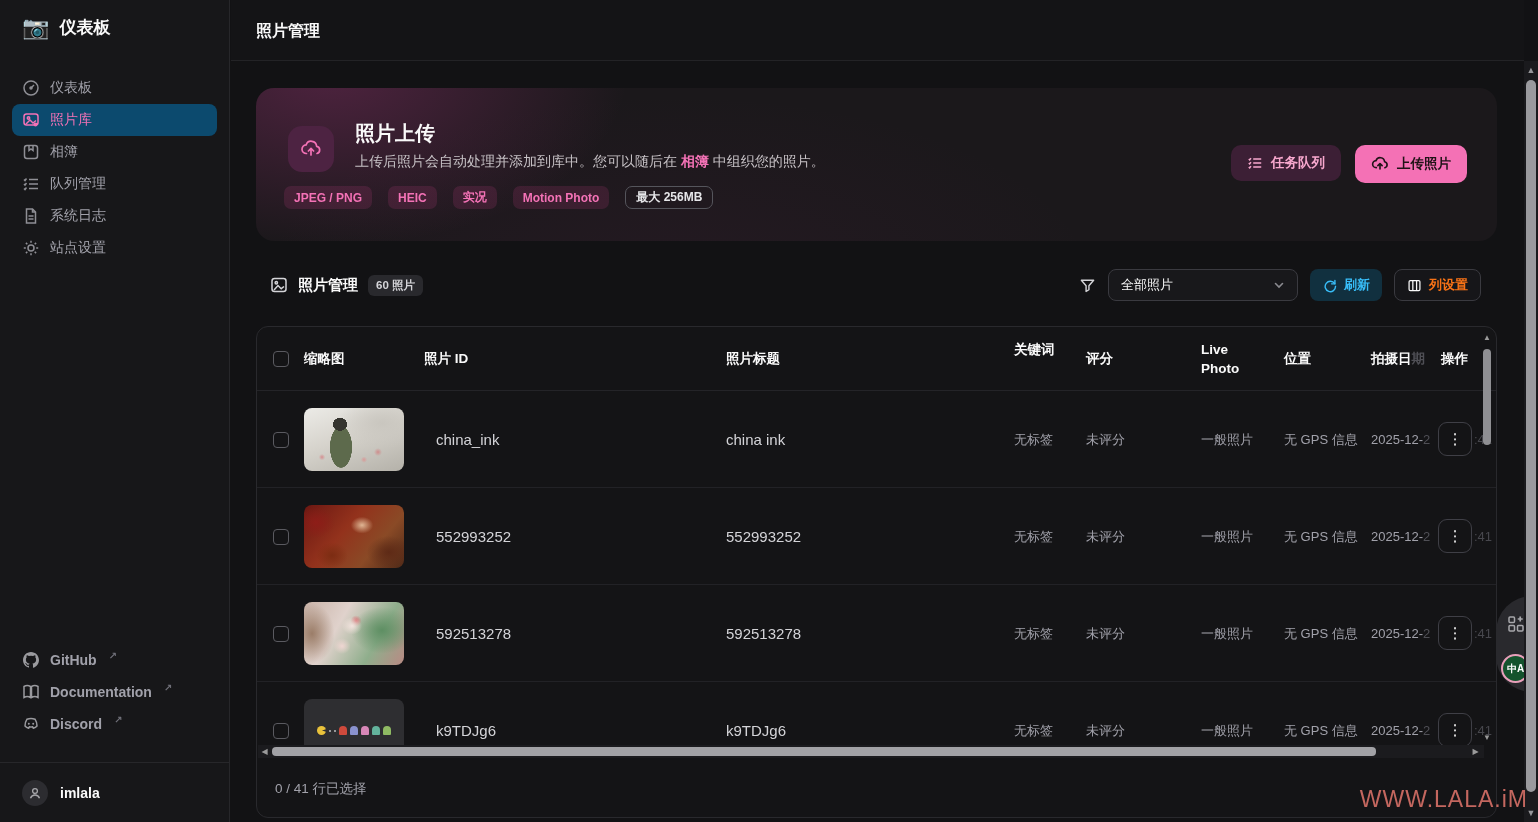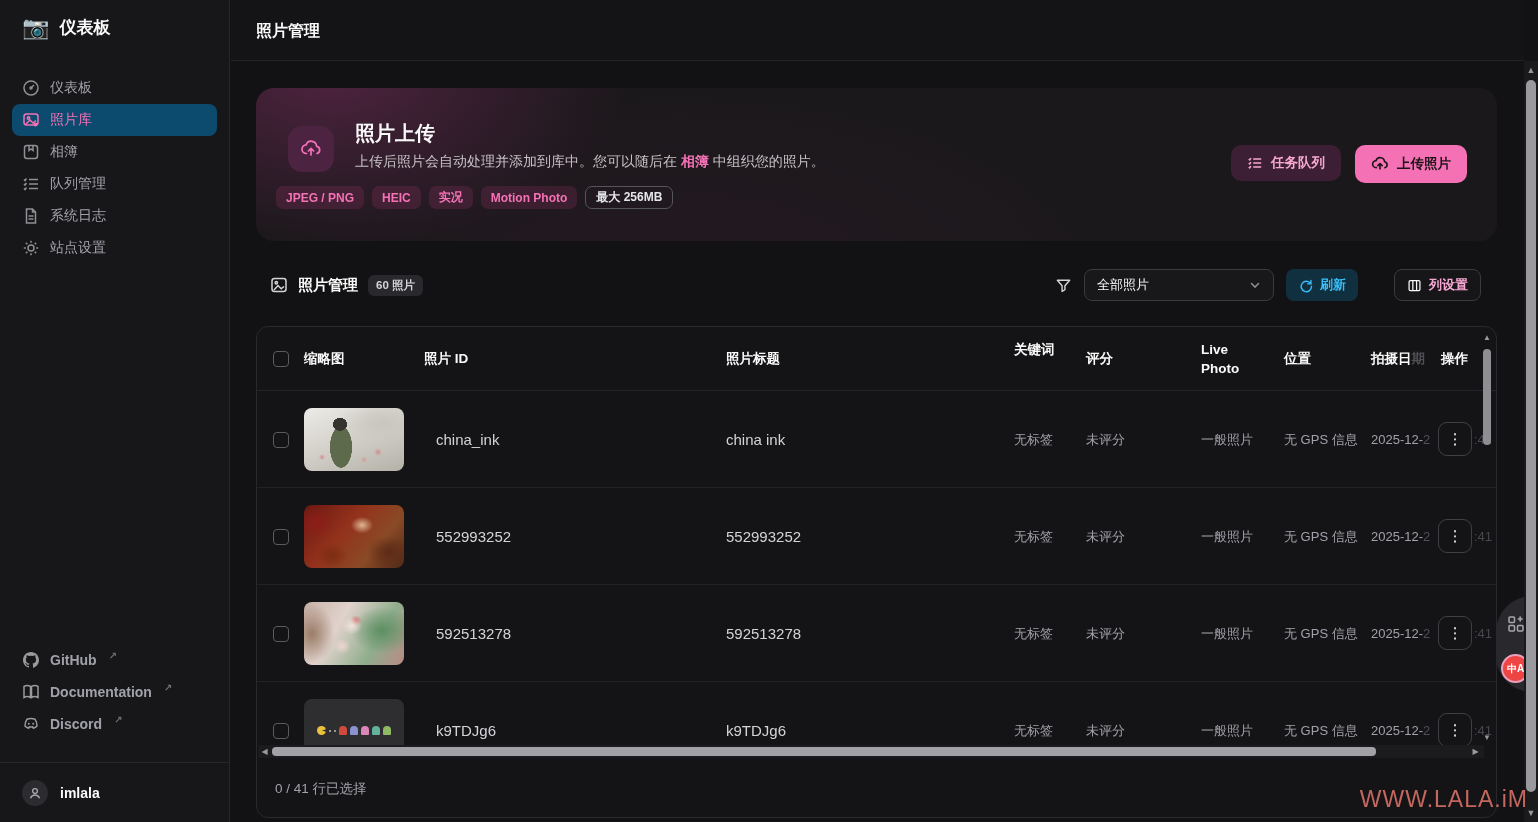--- a/index.html
+++ b/index.html
@@ -37,21 +37,21 @@
   #banner { position:absolute; left:256px; top:88px; width:1241px; height:153px; border-radius:18px;
     background:
       radial-gradient(480px 280px at 6% -10%, rgba(196,60,146,.30), transparent 62%),
       radial-gradient(700px 320px at 34% 130%, rgba(120,40,96,.10), transparent 60%),
       #1b181b; }
   .banner-icon { position:absolute; left:32px; top:38px; width:46px; height:46px; border-radius:14px;
     background:#4d2342; display:flex; align-items:center; justify-content:center; }
   .banner-title { position:absolute; left:99px; top:32px; font-size:20px; font-weight:bold; color:#fafafa; }
   .banner-desc { position:absolute; left:99px; top:65px; font-size:14px; color:#c6c1c5; }
   .banner-desc .pink-link { color:#f472b6; font-weight:bold; }
-  .tag-row { position:absolute; left:20px; top:98px; display:flex; gap:8px; align-items:center; }
+  .tag-row { position:absolute; left:28px; top:98px; display:flex; gap:16px; align-items:center; }
   .tag { height:23px; padding:0 10px; display:flex; align-items:center; border-radius:7px;
     background:rgba(236,72,153,.14); color:#f472b6; font-size:12px; font-weight:bold; }
   .tag.outline { background:transparent; border:1px solid #55555c; color:#e6e6e9; }
   .banner-actions { position:absolute; right:30px; top:57px; display:flex; gap:14px; }
   .btn-queue { height:36px; padding:0 16px; display:flex; align-items:center; gap:8px; border-radius:10px;
     background:#3c1f35; color:#f8a8ce; font-size:13.5px; font-weight:bold; border:none; }
   .btn-upload { height:38px; padding:0 16px; display:flex; align-items:center; gap:8px; border-radius:10px;
     background:#f471b5; color:#201317; font-size:13.5px; font-weight:bold; border:none; }
 
   
@@ -60,21 +60,21 @@
   .tb-title { font-size:15px; font-weight:bold; color:#fafafa; }
   .count-badge { height:21px; padding:0 8px; display:flex; align-items:center; border-radius:6px;
     background:#29292d; color:#d4d4d8; font-size:11.5px; font-weight:bold; }
   .tb-right { position:absolute; right:16px; top:0; height:46px; display:flex; align-items:center; gap:12px; }
   .select { width:190px; height:32px; border-radius:8px; border:1px solid #3a3a40; background:#18181b;
     display:flex; align-items:center; justify-content:space-between; padding:0 12px; }
   .select-value { font-size:13px; color:#fafafa; }
   .btn-refresh { height:32px; padding:0 12px; display:flex; align-items:center; gap:7px; border-radius:8px;
     background:#11303f; color:#38bdf8; font-size:13px; font-weight:bold; border:none; }
   .btn-columns { height:32px; padding:0 12px; display:flex; align-items:center; gap:7px; border-radius:8px;
-    background:#161619; color:#f9a8d4; font-size:13px; font-weight:600; border:1px solid #3a3a40;margin-left:24px; }
+    background:#161619; color:#f97316; font-size:13px; font-weight:600; border:1px solid #3a3a40; }
 
   
   #table-card { position:absolute; left:256px; top:326px; width:1241px; height:492px;
     border:1px solid #29292d; border-radius:12px; background:#141416; overflow:hidden; }
   .thead { position:absolute; left:0; top:0; width:1241px; height:64px; border-bottom:1px solid #242428; }
   .th { position:absolute; top:0; height:64px; display:flex; align-items:center;
     font-size:13.5px; font-weight:bold; color:#fafafa; }
   .th.wrap { align-items:flex-start; padding-top:13px; line-height:19px; }
   .tbody { position:absolute; left:0; top:64px; width:1241px; height:354px; overflow:hidden; }
   .trow { position:relative; width:1241px; height:97px; border-bottom:1px solid #222226; }
@@ -131,21 +131,21 @@
 
   
   #page-scrollbar { position:absolute; right:0; top:61px; width:14px; height:761px; background:#1a1a1d; }
   #page-scrollbar .arrow { position:absolute; left:0; width:14px; height:14px; color:#96969a; font-size:9px;
     display:flex; align-items:center; justify-content:center; }
   #page-thumb { position:absolute; left:2px; top:19px; width:10px; height:712px; border-radius:5px; background:#9a9a9e; }
   #ext-tab { position:absolute; right:-30px; top:596px; width:72px; height:96px; border-radius:48px; background:#29292d; }
   #ext-grid-btn { position:absolute; right:10px; top:612px; width:24px; height:24px; color:#a7a7ab;
     display:flex; align-items:center; justify-content:center; background:transparent; border:none; }
   #translate-btn { position:absolute; right:8px; top:654px; width:29px; height:29px; border-radius:50%;
-    background:#ef4444; border:2px solid #e9a0bb; color:#fff; font-size:10px; font-weight:bold;
+    background:#14532d; border:2px solid #e9a0bb; color:#fff; font-size:10px; font-weight:bold;
     display:flex; align-items:center; justify-content:center; }
   #watermark { position:absolute; right:10px; top:786px; font-size:23px; color:#c4675f; z-index:50;
     letter-spacing:1px; }
 
   svg { display:block; }
 </style>
 </head>
 <body>
 
 <div id="stage">

